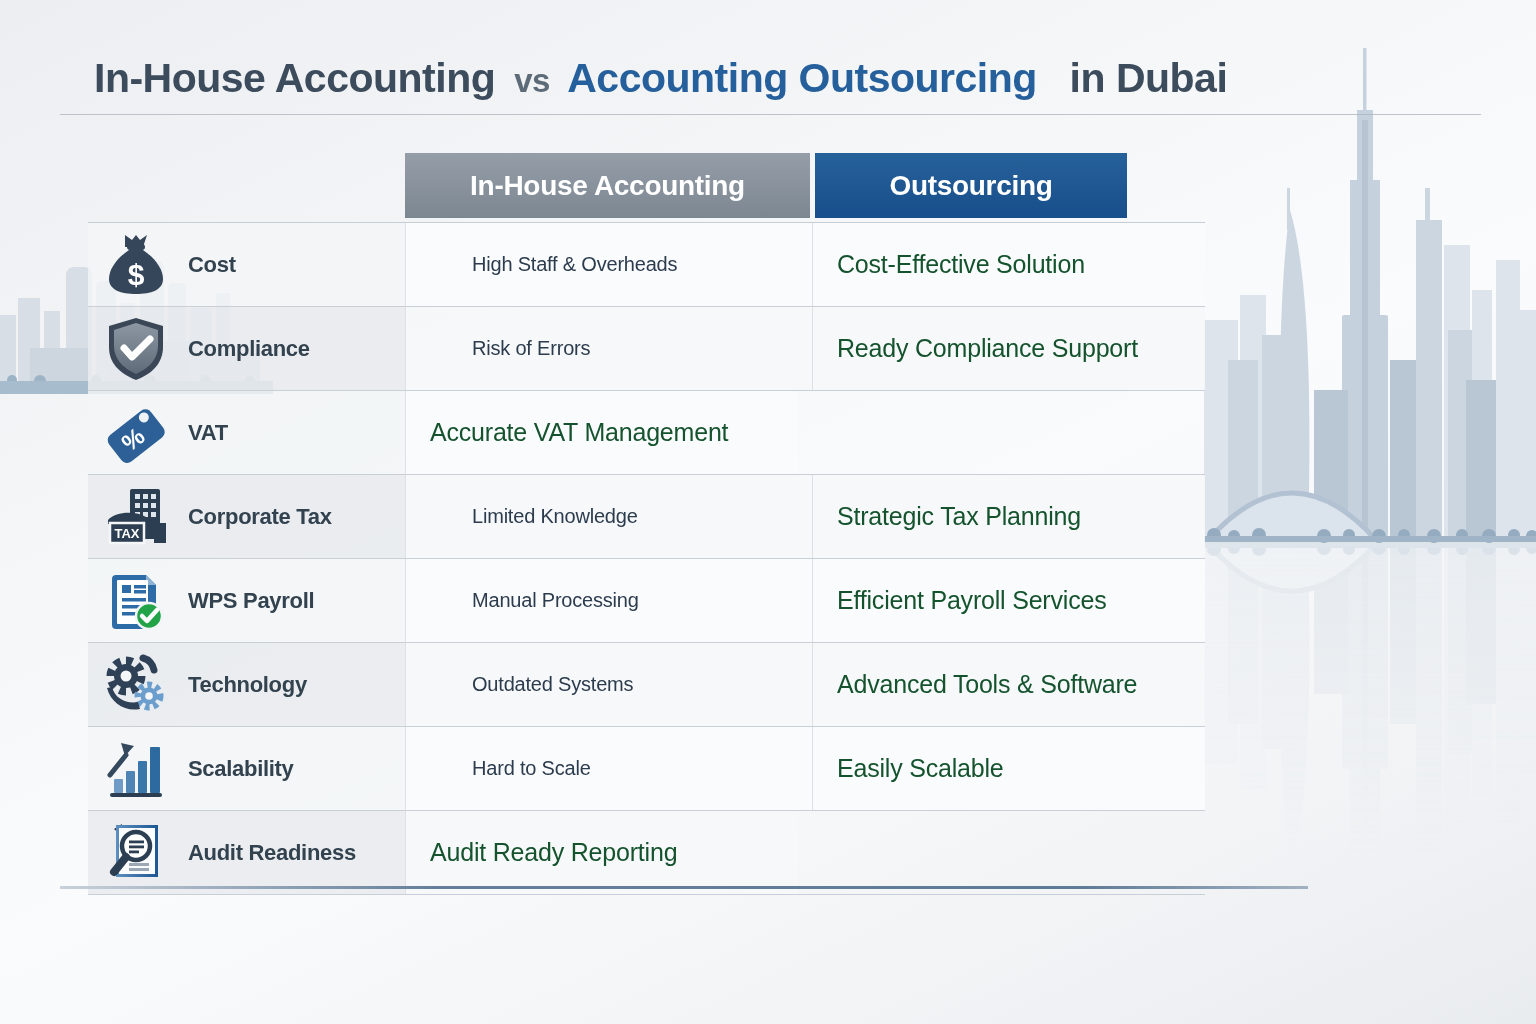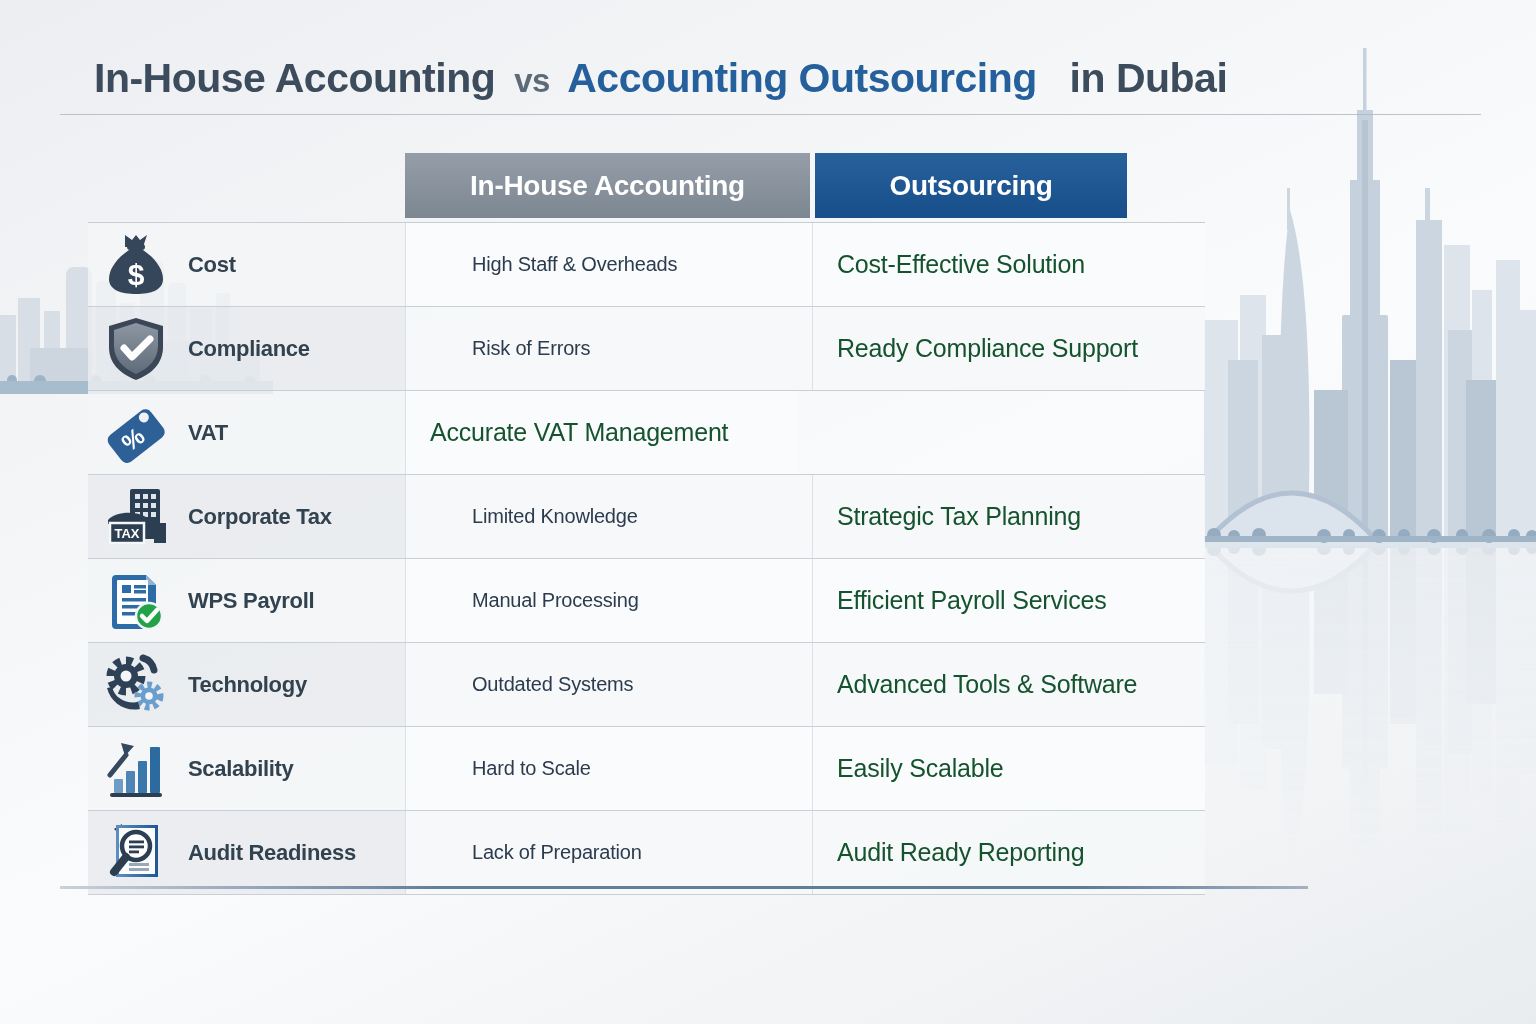--- a/index.html
+++ b/index.html
@@ -304,21 +304,20 @@
             <rect x="27" y="44" width="20" height="3" fill="#9aa7b5"></rect>
             <rect x="27" y="49" width="20" height="3" fill="#9aa7b5"></rect>
             <circle cx="34" cy="27" r="14" fill="#ffffff" stroke="#2c3e52" stroke-width="4.5"></circle>
             <rect x="27" y="21.5" width="15" height="2.8" fill="#2c3e52"></rect>
             <rect x="27" y="26.5" width="15" height="2.8" fill="#2c3e52"></rect>
             <rect x="27" y="31.5" width="10" height="2.8" fill="#2c3e52"></rect>
             <path d="M24 38 L12 53" stroke="#2c3e52" stroke-width="8" stroke-linecap="round"></path>
           </svg>
           <span class="label-text">Audit Readiness</span>
         </div>
-        <div class="cell-mid">Lack of Preparation</div>
         <div class="cell-out">Audit Ready Reporting</div>
       </div>
 
     </div>
   </div>
 
   <div class="bottom-line"></div>
 
 </div>
 

